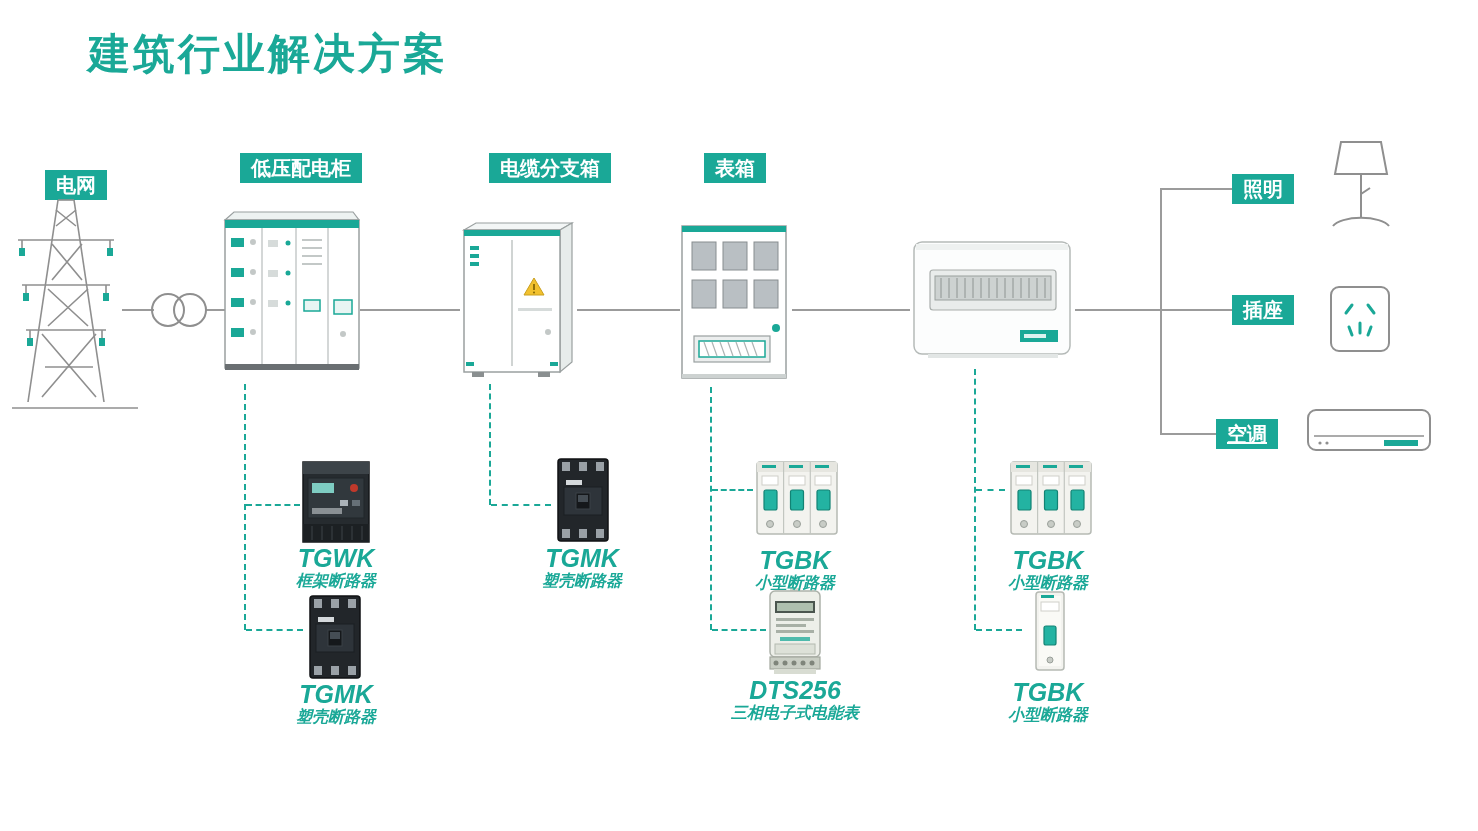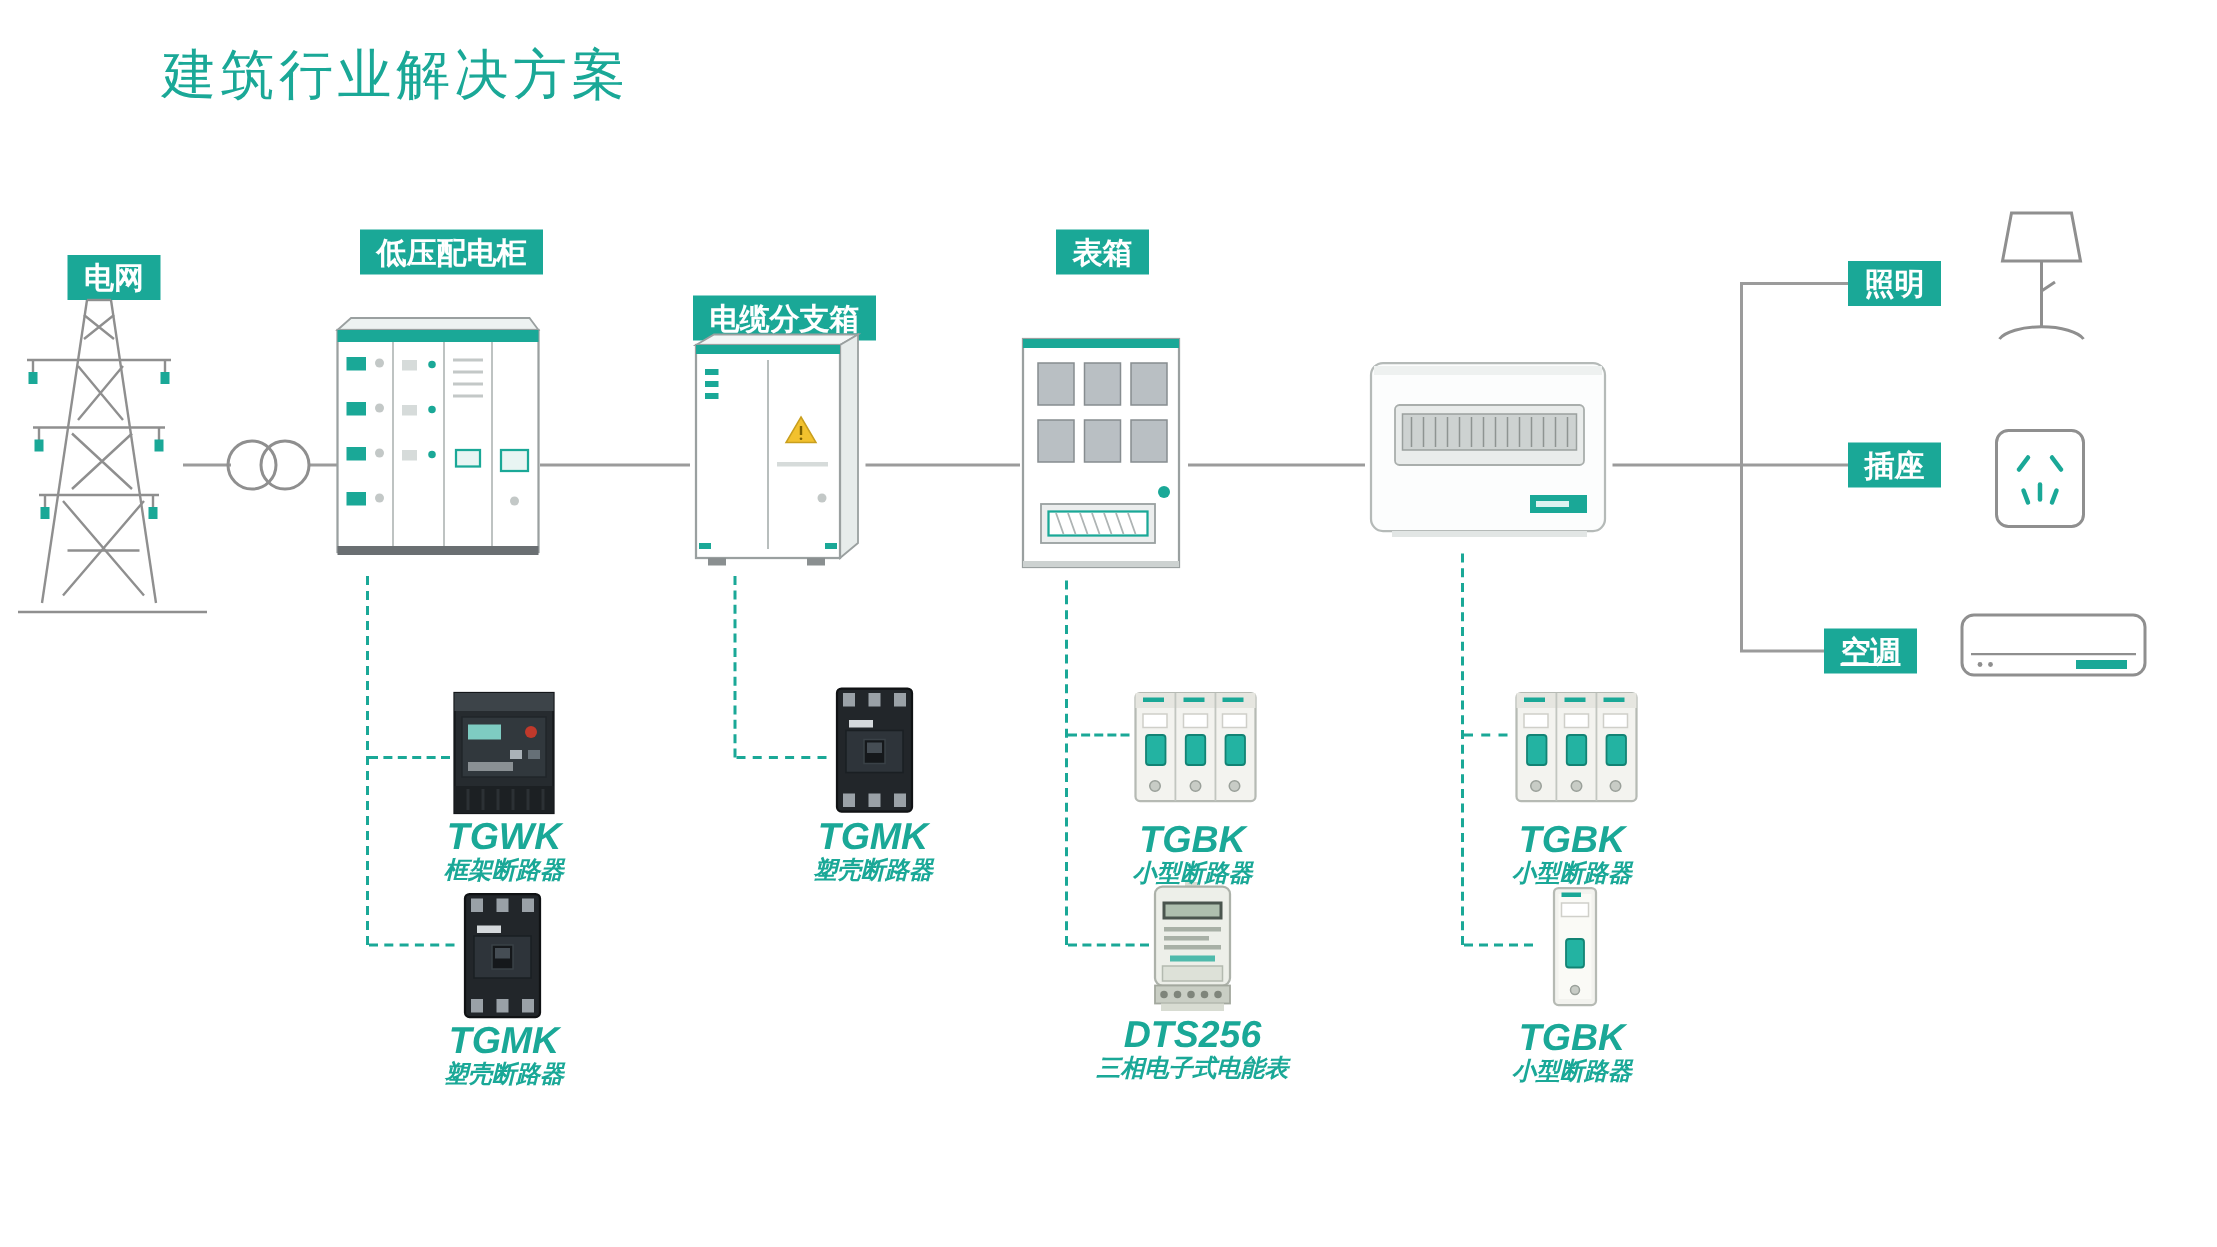--- a/index.html
+++ b/index.html
@@ -1,21 +1,21 @@
 <!DOCTYPE html>
 <html style="--accent: #1AA897; --line: #9B9B9B;"><head>
 <meta charset="utf-8">
 <style>
   * { margin:0; padding:0; box-sizing:border-box; }
   html,body { background:#ffffff; font-family:"Liberation Sans","DejaVu Sans",sans-serif; }
   .canvas { position:relative; width:1478px; height:831px; background:#fff; overflow:hidden; }
   :root { --accent:#1AA897; --line:#9B9B9B; }
 
-  .title { position:absolute; left:88px; top:26px; font-size:36px; font-weight:normal;
-           color:var(--accent); letter-spacing:3px;margin-left:20px; }
+  .title { position:absolute; left:88px; top:26px; font-size:42px; font-weight:bold;
+           color:var(--accent); letter-spacing:3px; }
 
   .tag { position:absolute; background:var(--accent); color:#fff; font-weight:bold;
          font-size:20px; height:30px; display:flex; align-items:center; justify-content:center;
          padding:0 11px; white-space:nowrap; }
 
   .hline { position:absolute; height:2px; background:var(--line); }
   .vline { position:absolute; width:2px; background:var(--line); }
   .dash-v { position:absolute; width:0; border-left:2px dashed var(--accent); }
   .dash-h { position:absolute; height:0; border-top:2px dashed var(--accent); }
 
@@ -53,21 +53,21 @@
   <div class="dash-v" style="left:710px;top:387px;height:243px;"></div>
   <div class="dash-h" style="left:712px;top:489px;width:41px;"></div>
   <div class="dash-h" style="left:712px;top:629px;width:54px;"></div>
 
   <div class="dash-v" style="left:974px;top:369px;height:261px;"></div>
   <div class="dash-h" style="left:976px;top:489px;width:29px;"></div>
   <div class="dash-h" style="left:976px;top:629px;width:46px;"></div>
 
   <div class="tag" style="left:45px;top:170px;">电网</div>
   <div class="tag" style="left:240px;top:153px;">低压配电柜</div>
-  <div class="tag" style="left:462px;top:153px;margin-top:44px;">电缆分支箱</div>
+  <div class="tag" style="left:489px;top:153px;">电缆分支箱</div>
   <div class="tag" style="left:704px;top:153px;">表箱</div>
 
   <div class="tag" style="left:1232px;top:174px;">照明</div>
   <div class="tag" style="left:1232px;top:295px;">插座</div>
   <div class="tag" style="left:1216px;top:419px;text-decoration:underline;">空调</div>
 
   <svg class="art" style="left:12px;top:192px;" width="128" height="220" viewBox="0 0 128 220">
     <g fill="none" stroke="#8F8F8F" stroke-width="1.6">
       <path d="M46 8 H62"></path>
       <path d="M46 8 L16 210"></path>

